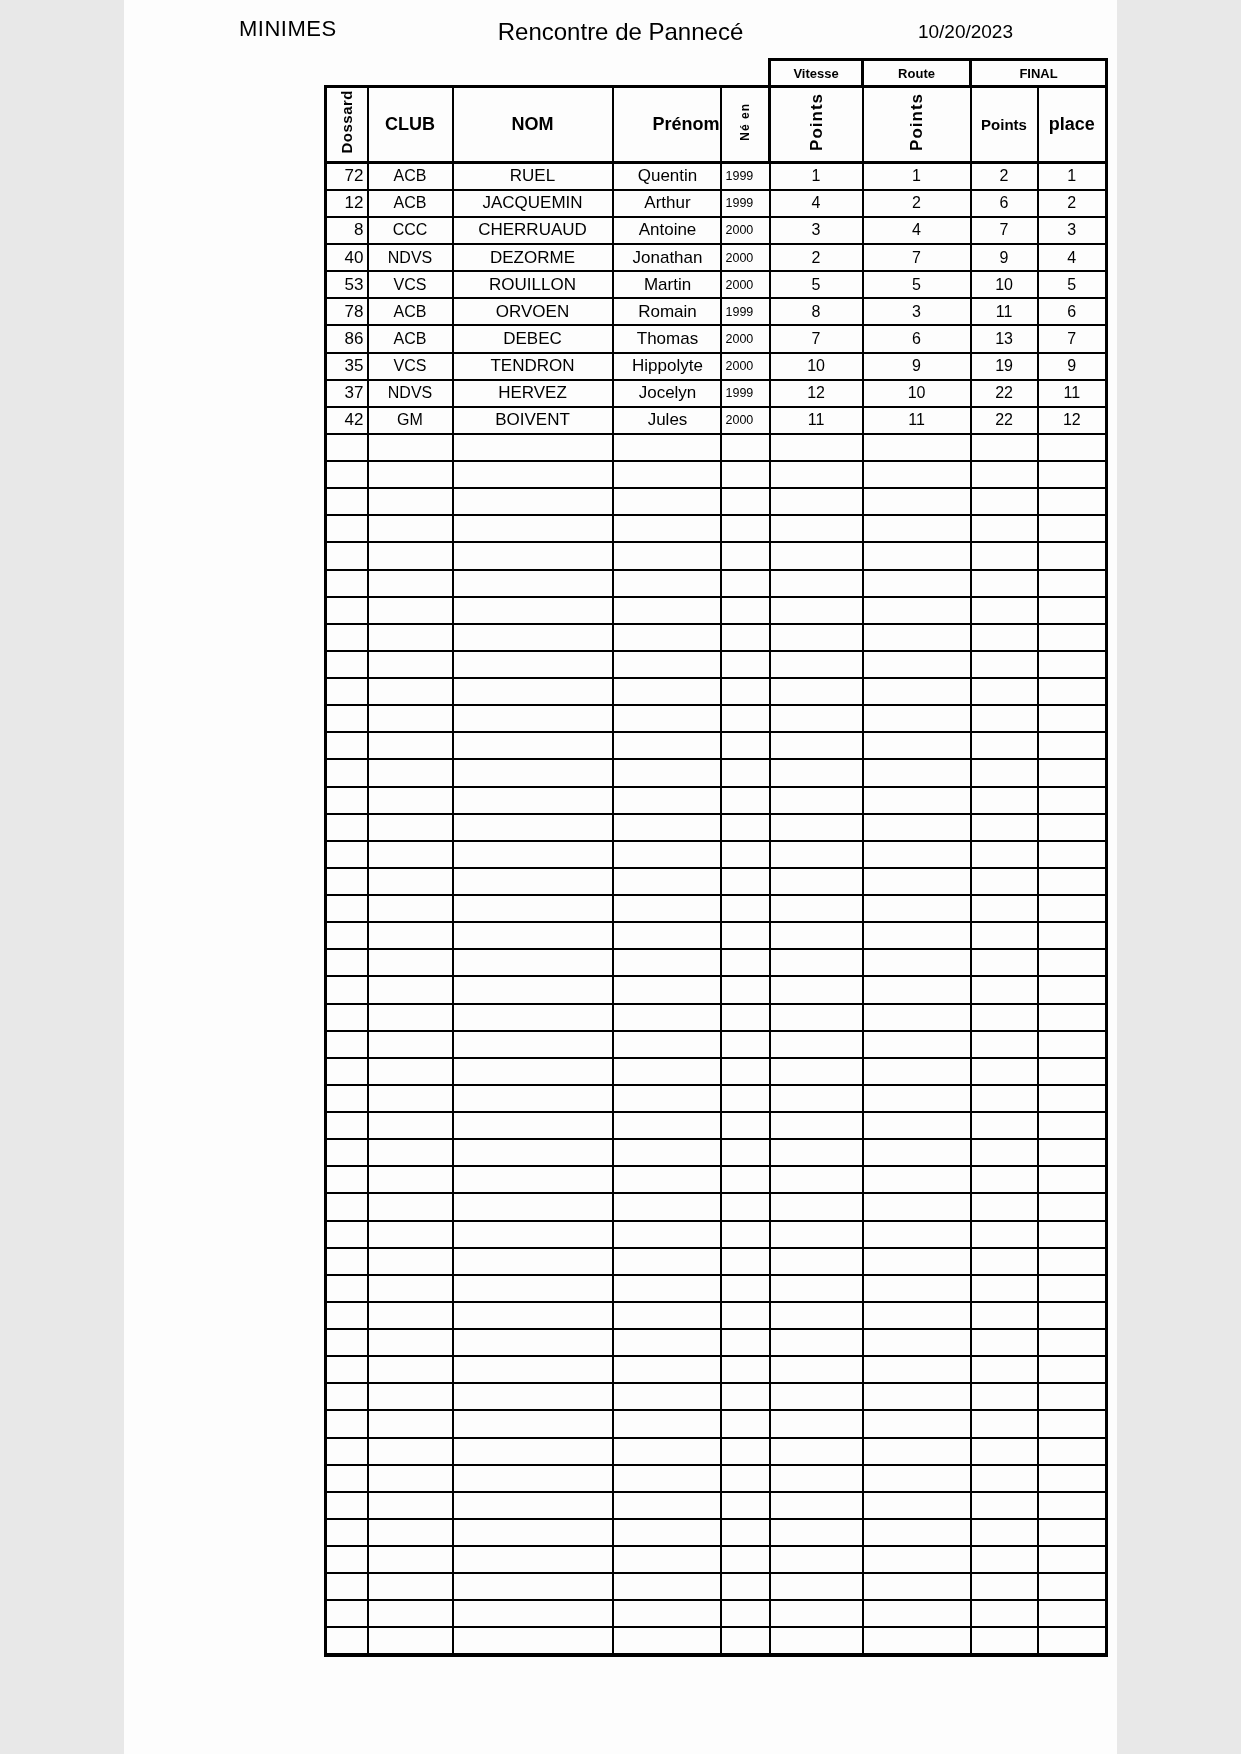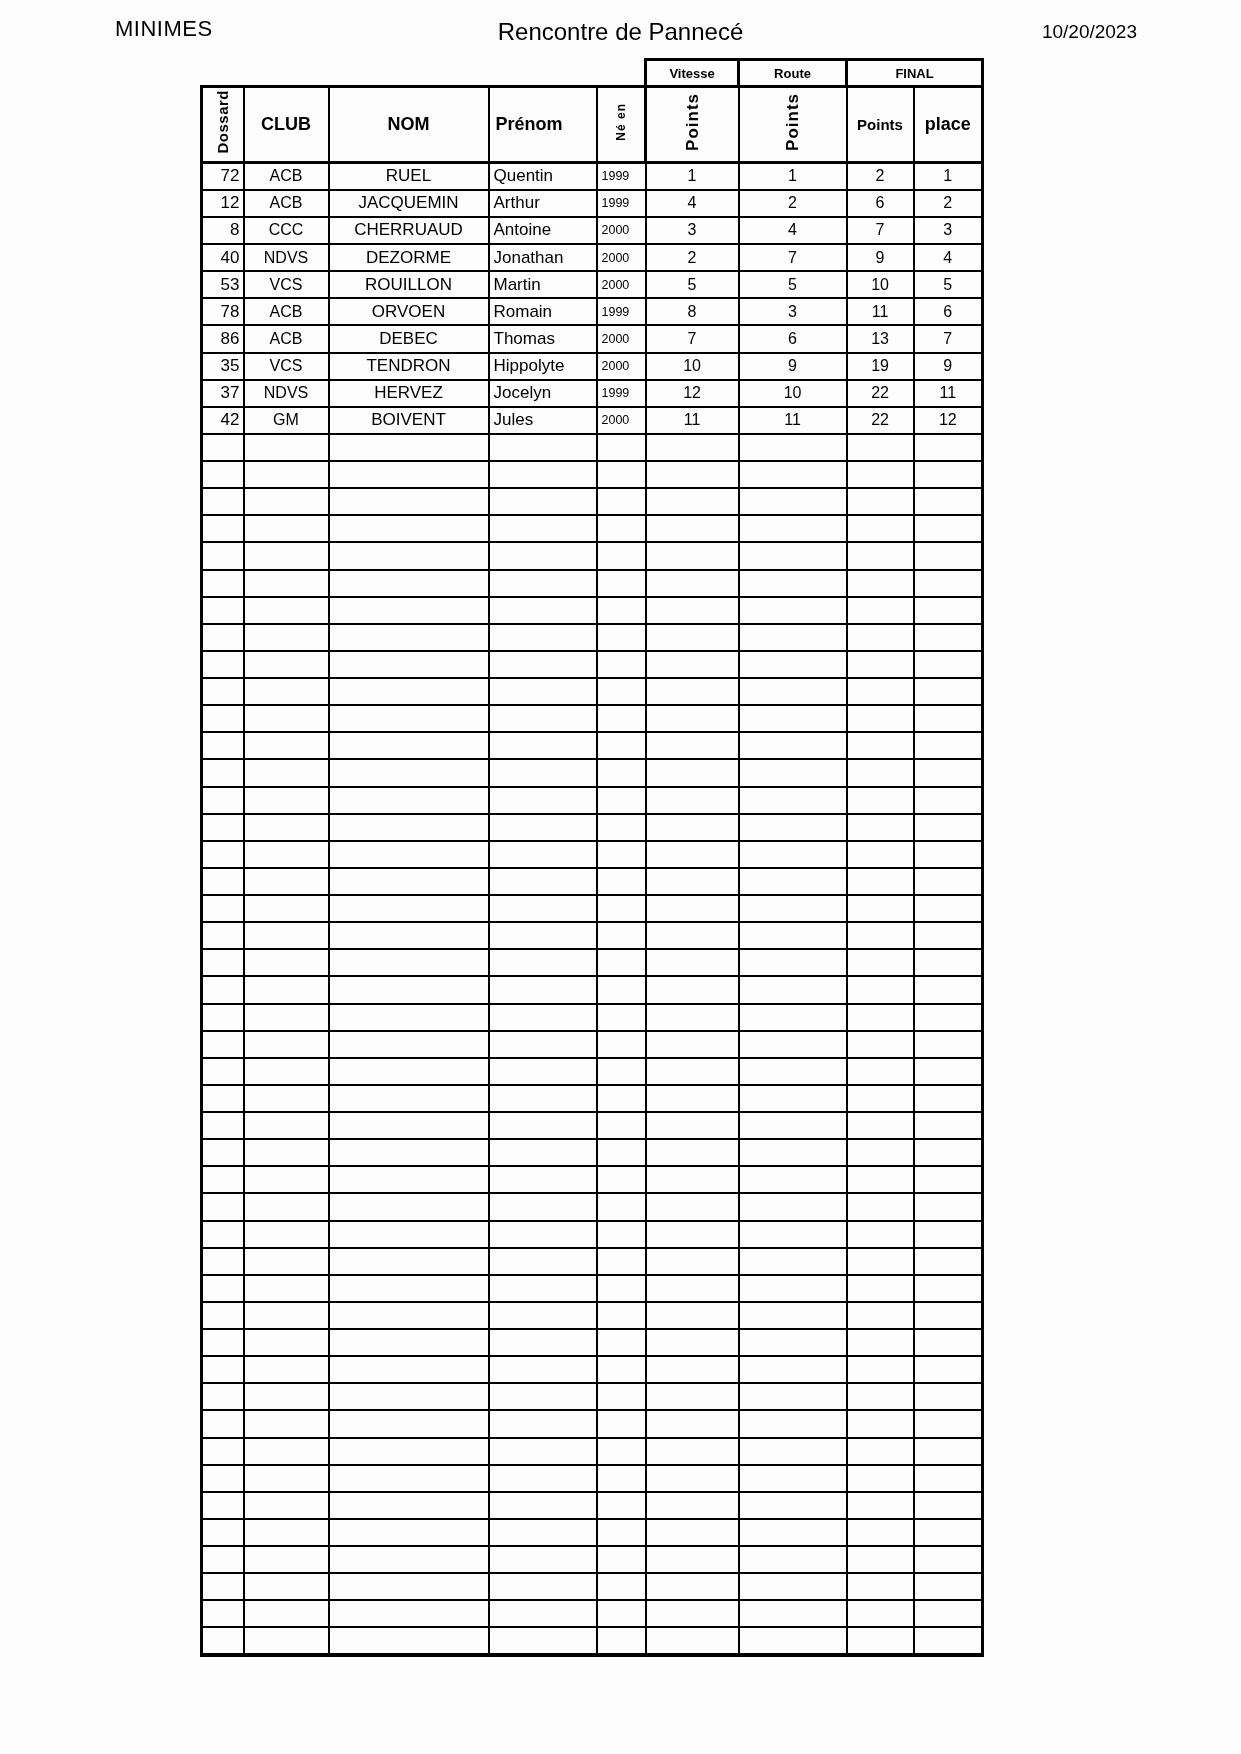--- a/index.html
+++ b/index.html
@@ -1,19 +1,19 @@
 <!DOCTYPE html>
 <html><head>
 <meta charset="utf-8">
 <style>
   * { box-sizing: border-box; }
   html,body { margin:0; padding:0; background:#e8e8e8; }
   .page {
     position: relative;
-    width: 1241px; height: 1754px;
+    width: 993px; height: 1754px;
     margin: 0 auto;
     background: #fdfdfd;
     font-family: "Liberation Sans", sans-serif;
     color: #000;
     overflow: hidden;
   }
   .category {
     position: absolute; left: 115px; top: 16px;
     font-size: 22px; letter-spacing: 0.5px;
   }
@@ -49,21 +49,21 @@
   th {
     border: 2px solid #000;
     border-top: 3px solid #000;
     border-bottom: 3px solid #000;
     font-weight: bold; text-align: center; vertical-align: middle;
     padding: 0; font-size: 18px; background:#fdfdfd;
   }
   th.first { border-left: 3px solid #000; }
   th.thickL { border-left: 3px solid #000; }
   th.last { border-right: 3px solid #000; }
-  th.prenom { text-align: left; padding-left: 6px; }
+  th.prenom { text-align: right; padding-left: 6px; }
   th.pts-final { font-size: 15px; }
   .vert {
     writing-mode: vertical-rl;
     transform: rotate(180deg);
     display: inline-block;
     white-space: nowrap;
     line-height: 1;
   }
   .vert.dossard { font-size: 15px; letter-spacing: 0.5px; }
   .vert.ne-en   { font-size: 12px; letter-spacing: 1px; }
@@ -75,21 +75,21 @@
     height: 27.14px;
     padding: 0 2px;
     font-size: 17px;
     text-align: center;
     vertical-align: middle;
     overflow: hidden;
     white-space: nowrap;
   }
   td.c0 { text-align: right; padding-right: 3px; border-left: 3px solid #000; }
   td.c1 { font-size: 16px; }
-  td.c3 { text-align: left; padding-left: 4px; }
+  td.c3 { text-align: center; padding-left: 4px; }
   td.c4 { font-size: 12.5px; text-align: left; padding-left: 4px; }
   td.c5, td.c6 { font-size: 16px; }
   td.c5 { border-left: 2.5px solid #000; }
   td.c7, td.c8 { font-size: 16px; }
   td.c8 { border-right: 3px solid #000; }
   tr.last-row td { border-bottom: 4px solid #000; }
 </style>
 </head>
 <body>
 

